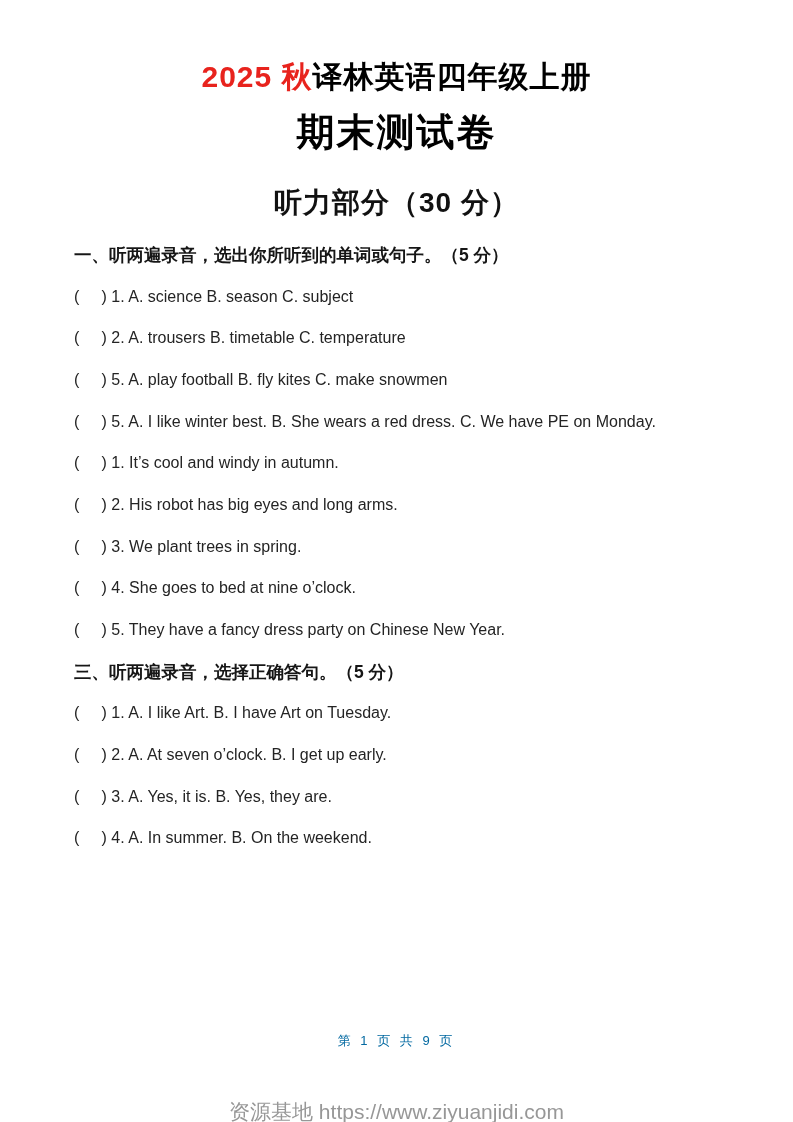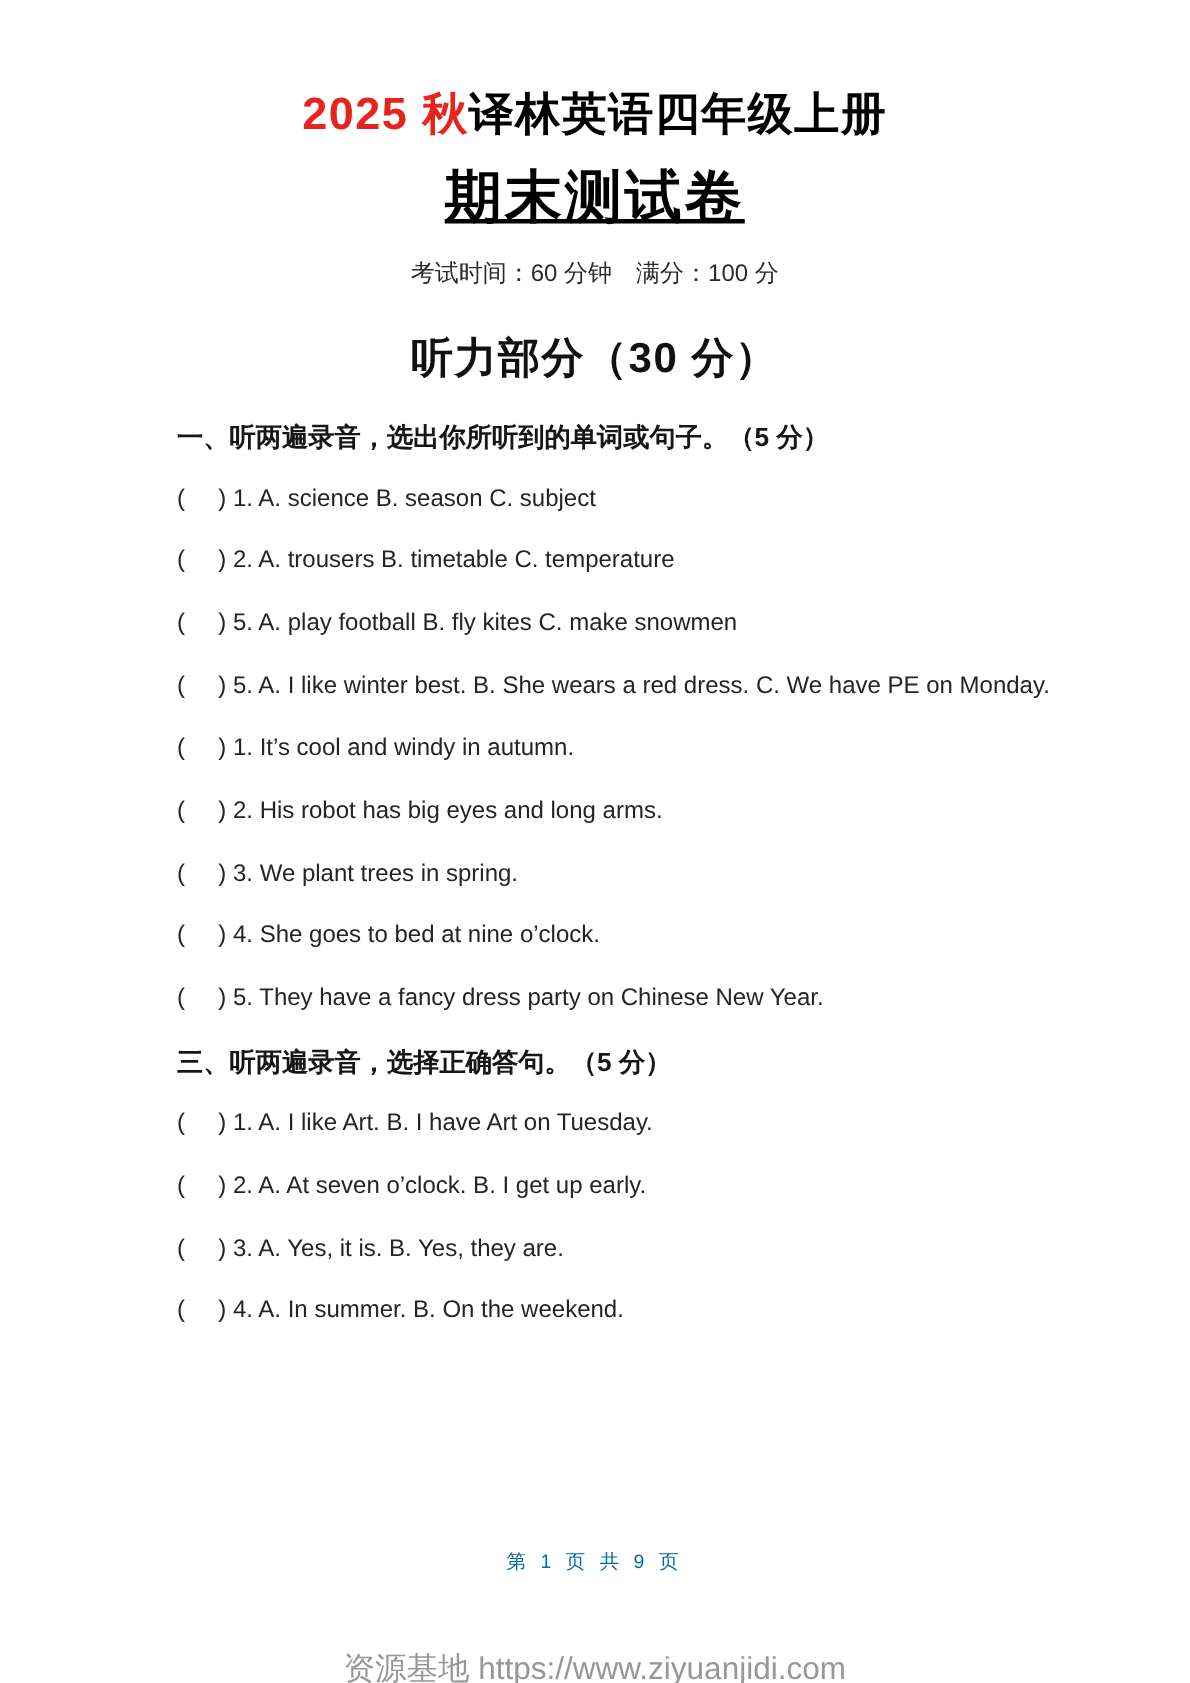--- a/index.html
+++ b/index.html
@@ -30,42 +30,41 @@
     color: #e8231d;
   }
   .doc-subtitle {
     margin-top: 8px;
     text-align: center;
     font-size: 38px;
     font-weight: bold;
     color: #000000;
     line-height: 52px;
     letter-spacing: 2px;
-    text-decoration: underline;
   }
   .exam-info {
     margin-top: 14px;
     text-align: center;
     font-size: 16px;
     color: #2a2a2a;
     line-height: 22px;
     white-space: pre-wrap;
   }
   .part-heading {
     margin-top: 26px;
     text-align: center;
     font-size: 28px;
     font-weight: bold;
     color: #111111;
     line-height: 38px;
     letter-spacing: 1px;
   }
   .content {
     margin-top: 12px;
-    padding-left: 118px;
+    padding-left: 74px;
     padding-right: 60px;
   }
   .section-header {
     height: 41.7px;
     display: flex;
     align-items: center;
     font-size: 17.5px;
     font-weight: bold;
     color: #161616;
     white-space: pre-wrap;
@@ -102,21 +101,20 @@
 <body>
 
 <div class="page">
 
   <div class="doc-title">
     <span class="red">2025 秋</span><span>译林英语四年级上册</span>
   </div>
 
   <div class="doc-subtitle">期末测试卷</div>
 
-  <div class="exam-info">考试时间：60 分钟　满分：100 分</div>
 
   <div class="part-heading">听力部分（30 分）</div>
 
   <div class="content">
 
     <div class="section-header">一、听两遍录音，选出你所听到的单词或句子。（5 分）</div>
     <div class="q-line">(     ) 1. A. science B. season C. subject</div>
     <div class="q-line">(     ) 2. A. trousers B. timetable C. temperature</div>
     <div class="q-line">(     ) 5. A. play football B. fly kites C. make snowmen</div>
     <div class="q-line">(     ) 5. A. I like winter best. B. She wears a red dress. C. We have PE on Monday.</div>

